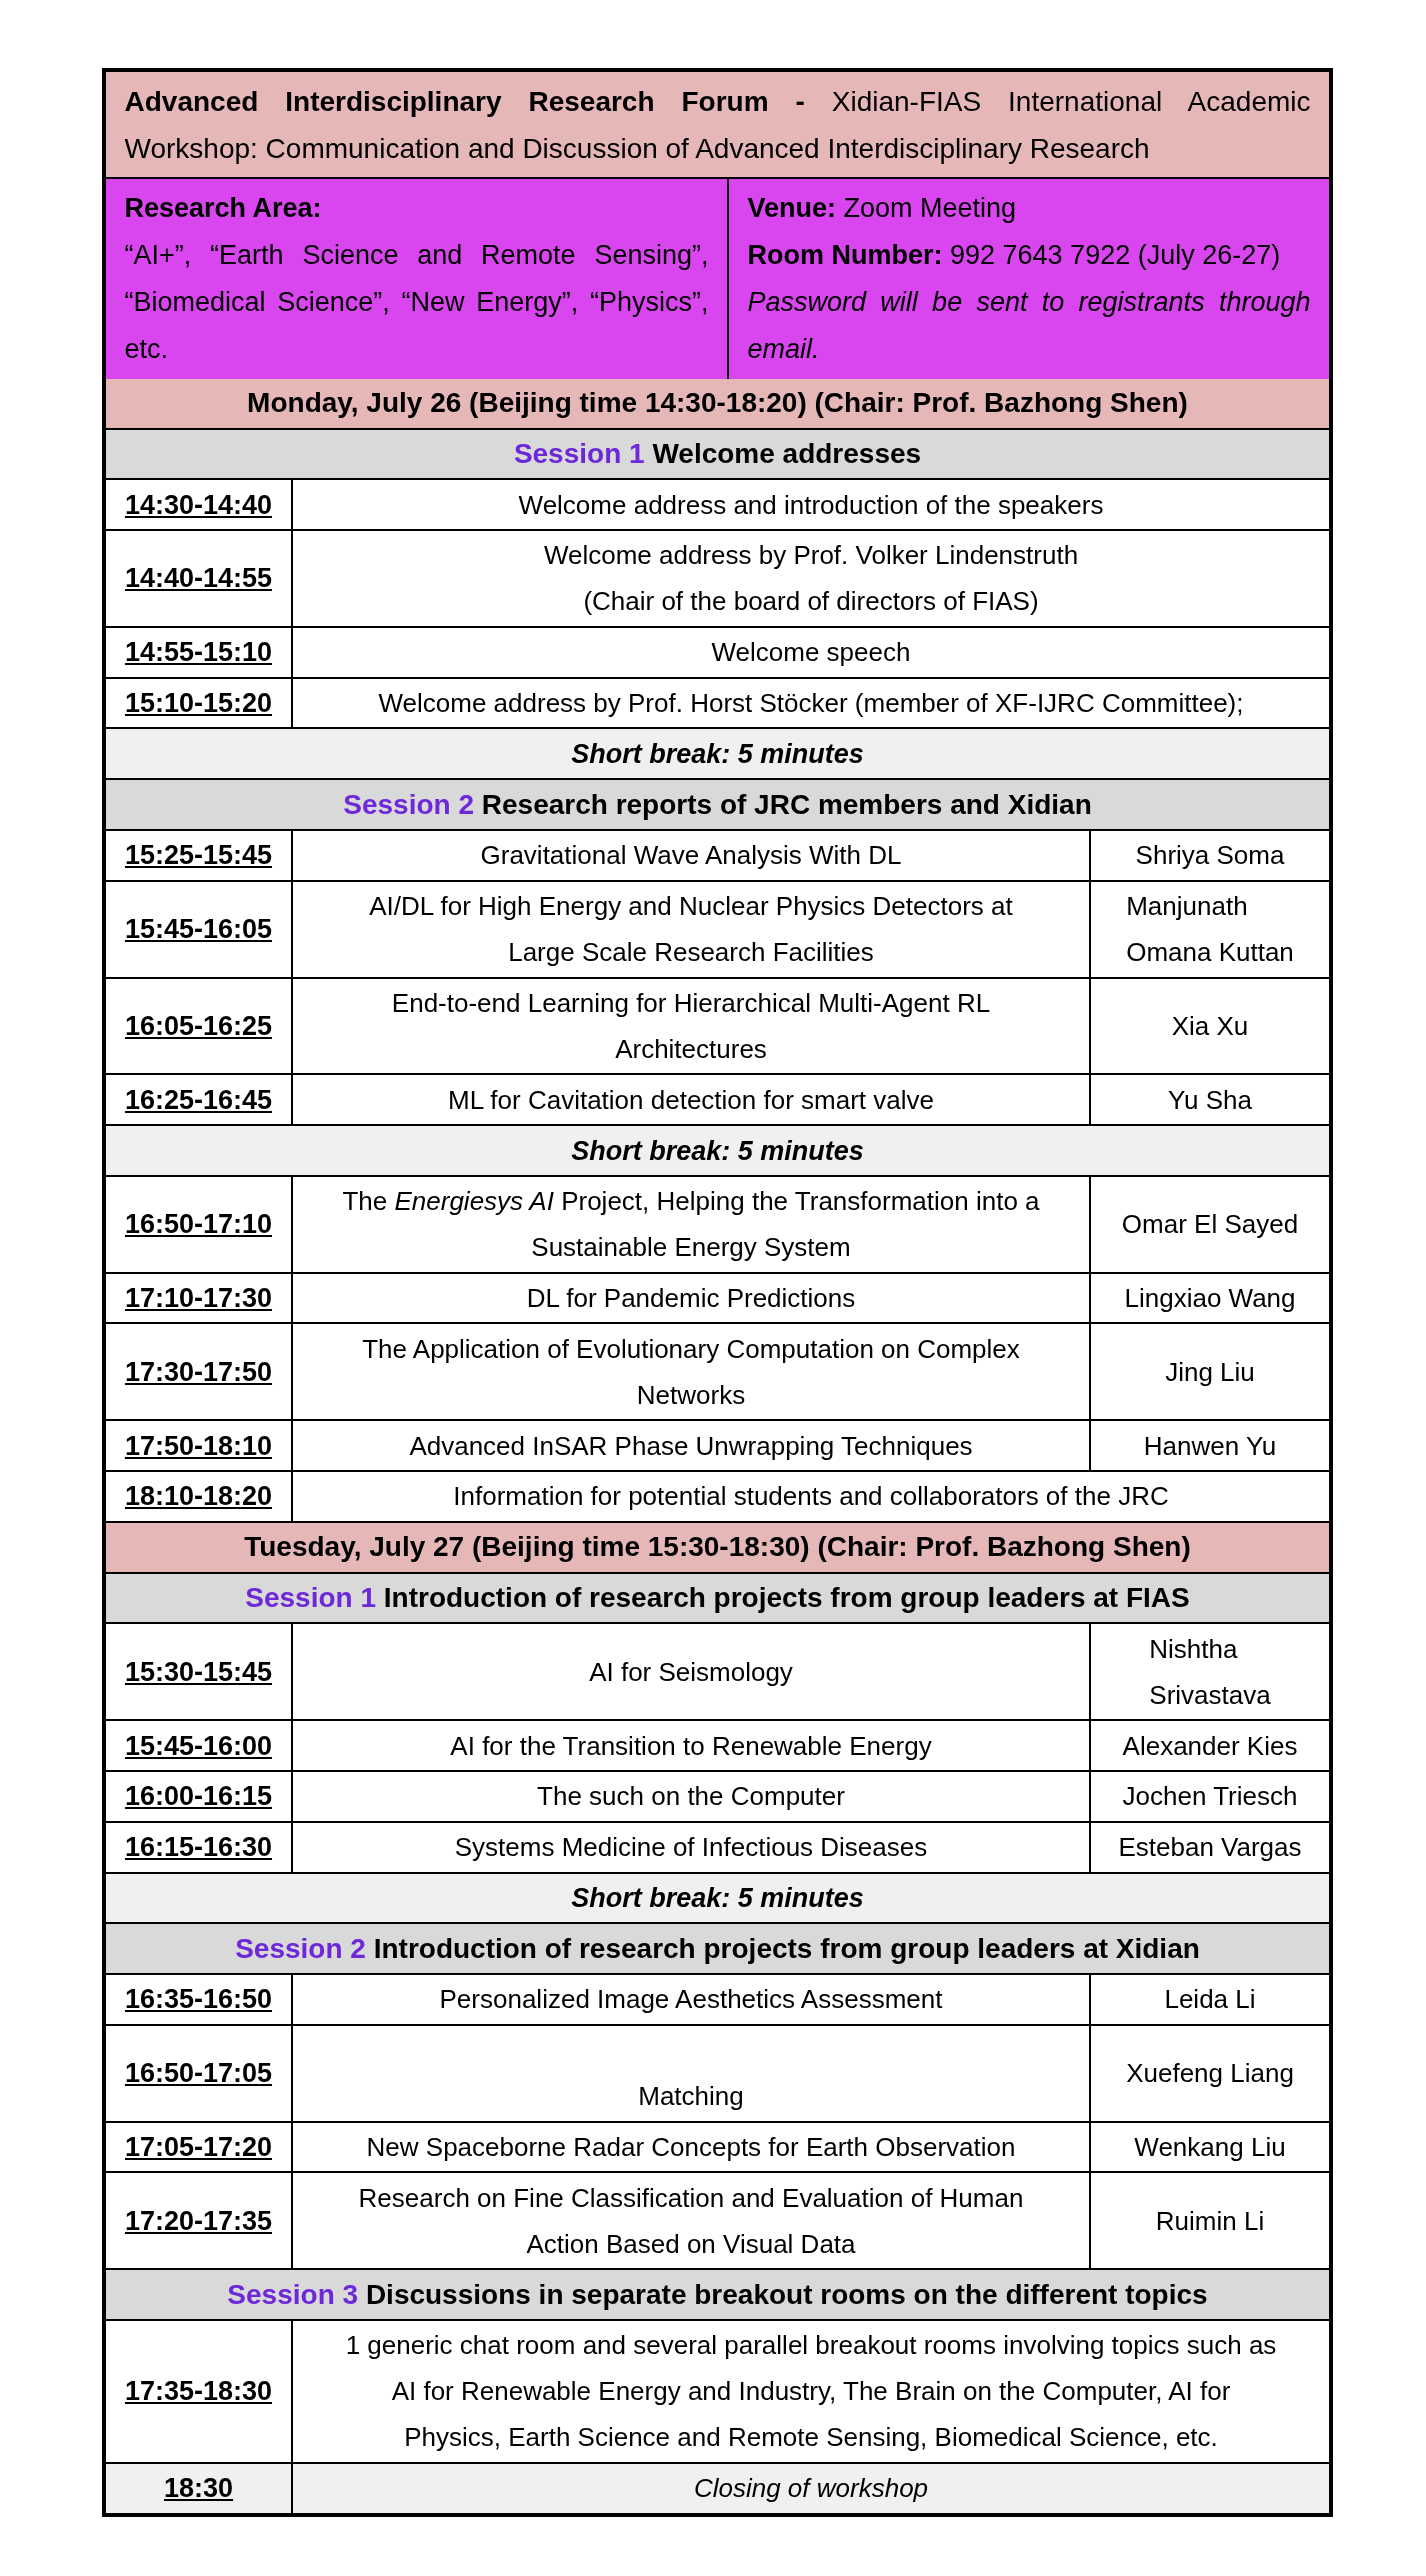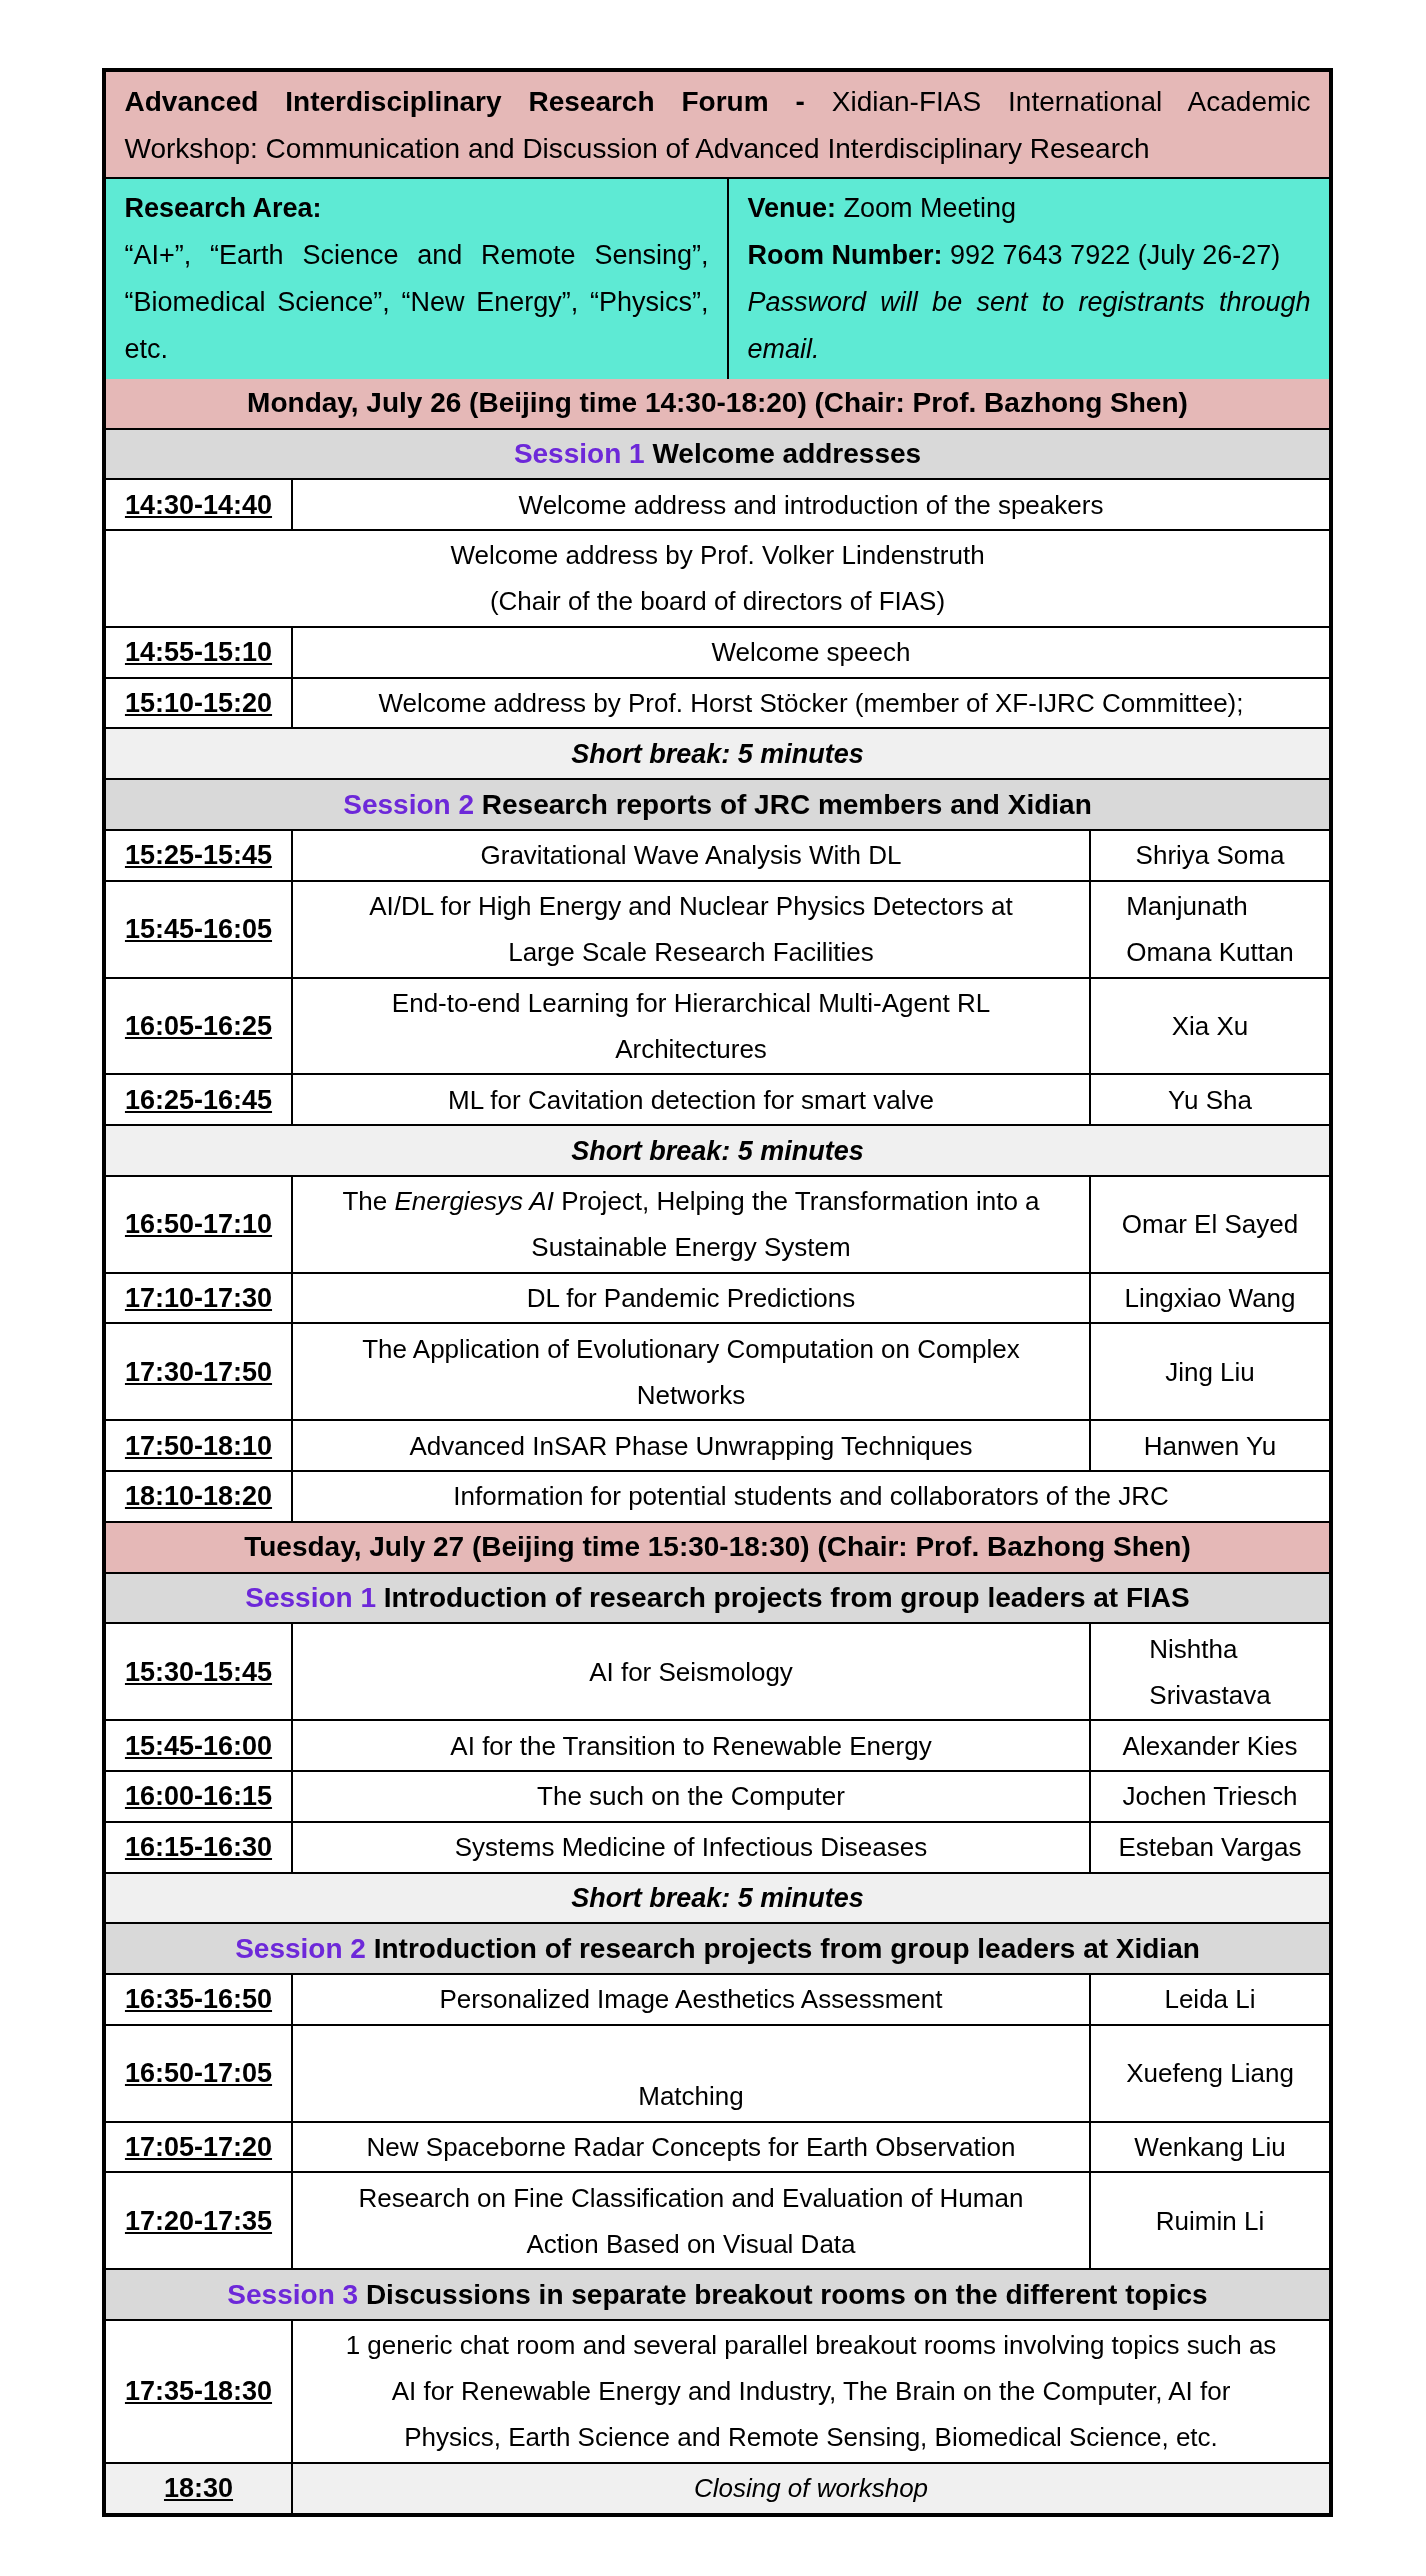--- a/index.html
+++ b/index.html
@@ -9,21 +9,21 @@
             border:4.3px solid #000;box-sizing:border-box;font-size:26px;line-height:46px;}
   .row{display:flex;border-top:2.9px solid #000;background:#ffffff;min-height:46px;box-sizing:border-box;}
   .row:first-child{border-top:none;}
   .b{font-weight:700;}
   .it{font-style:italic;}
 
   
   .title-row{display:block;background:#E5B8B7;padding:5.7px 18.5px;text-align:justify;
              font-size:28px;line-height:47px;}
   
-  .info-row{background:#5eead4;}
+  .info-row{background:#d946ef;}
   .info-left{width:623px;flex:0 0 623px;border-right:2.9px solid #000;box-sizing:border-box;
              padding:5.7px 18.5px;text-align:justify;font-size:27px;line-height:47px;}
   .info-right{flex:1;box-sizing:border-box;padding:5.7px 18.5px;text-align:justify;
               font-size:27px;line-height:47px;}
 
   
   .day{background:#E5B8B7;}
   .session{background:#D9D9D9;}
   .break{background:#F0F0F0;}
   .closing{background:#F0F0F0;}
@@ -77,20 +77,23 @@
         </div>
         <div class="row item">
           <div class="time-cell">
             <div class="txt">14:30-14:40</div>
           </div>
           <div class="content-cell">
             <div class="txt"><span>Welcome address and introduction of the speakers</span></div>
           </div>
         </div>
         <div class="row item">
+          <div class="time-cell">
+            <div class="txt">14:40-14:55</div>
+          </div>
           <div class="content-cell">
             <div class="txt"><span>Welcome address by Prof. Volker Lindenstruth</span><br><span>(Chair of the board of directors of FIAS)</span></div>
           </div>
         </div>
         <div class="row item">
           <div class="time-cell">
             <div class="txt">14:55-15:10</div>
           </div>
           <div class="content-cell">
             <div class="txt"><span>Welcome speech</span></div>

